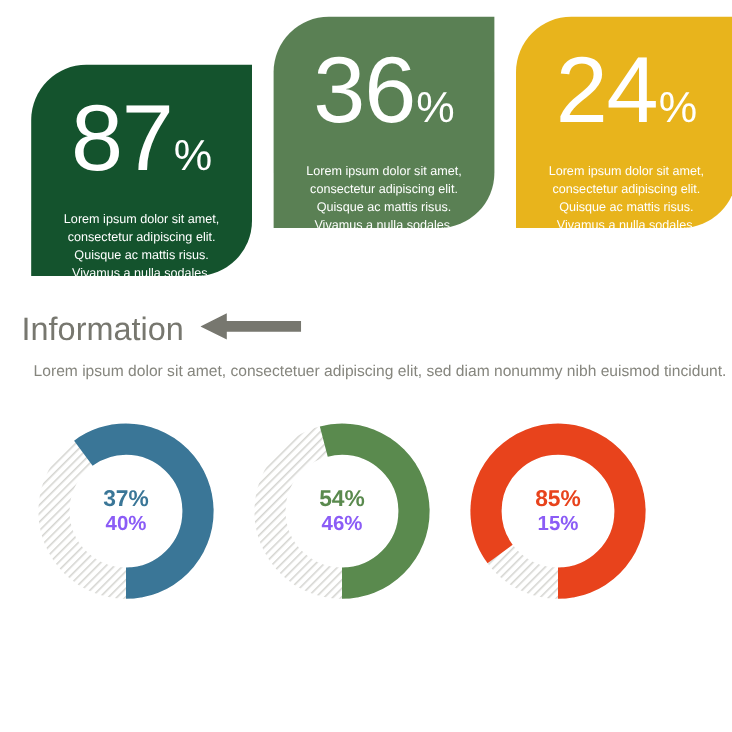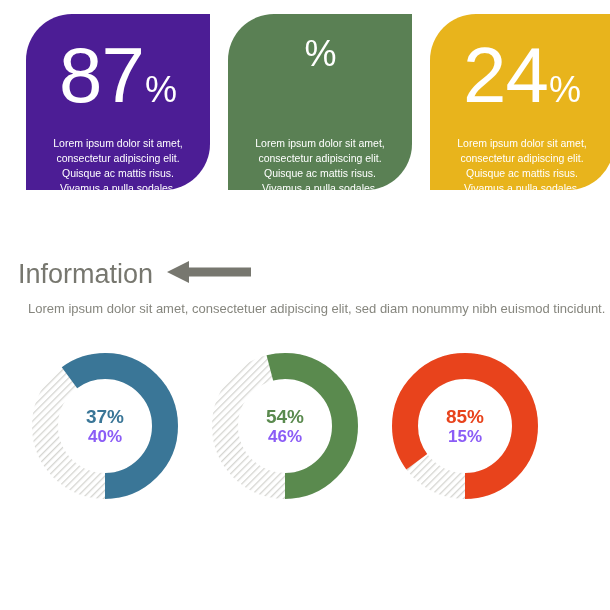--- a/index.html
+++ b/index.html
@@ -145,33 +145,34 @@
     font-weight: bold;
     display: block;
     color: #8b5cf6;
   }
 </style>
 </head>
 <body>
 
 <div id="cards-row">
 
-  <div class="stat-card c1" style="background: #4c1d95;">
+  <div class="stat-card c1" style="background: #14532d; margin-top: 40px;">
     <div class="card-number-row">
       <span class="card-number">87</span>
       <span class="card-pct">%</span>
     </div>
     <div class="card-desc">Lorem ipsum dolor sit amet,
 consectetur adipiscing elit.
 Quisque ac mattis risus.
 Vivamus a nulla sodales.</div>
   </div>
 
   <div class="stat-card c2" style="background: rgb(90, 128, 84);">
     <div class="card-number-row">
+      <span class="card-number">36</span>
       <span class="card-pct">%</span>
     </div>
     <div class="card-desc">Lorem ipsum dolor sit amet,
 consectetur adipiscing elit.
 Quisque ac mattis risus.
 Vivamus a nulla sodales.</div>
   </div>
 
   <div class="stat-card c3" style="background: rgb(232, 180, 28);">
     <div class="card-number-row">

